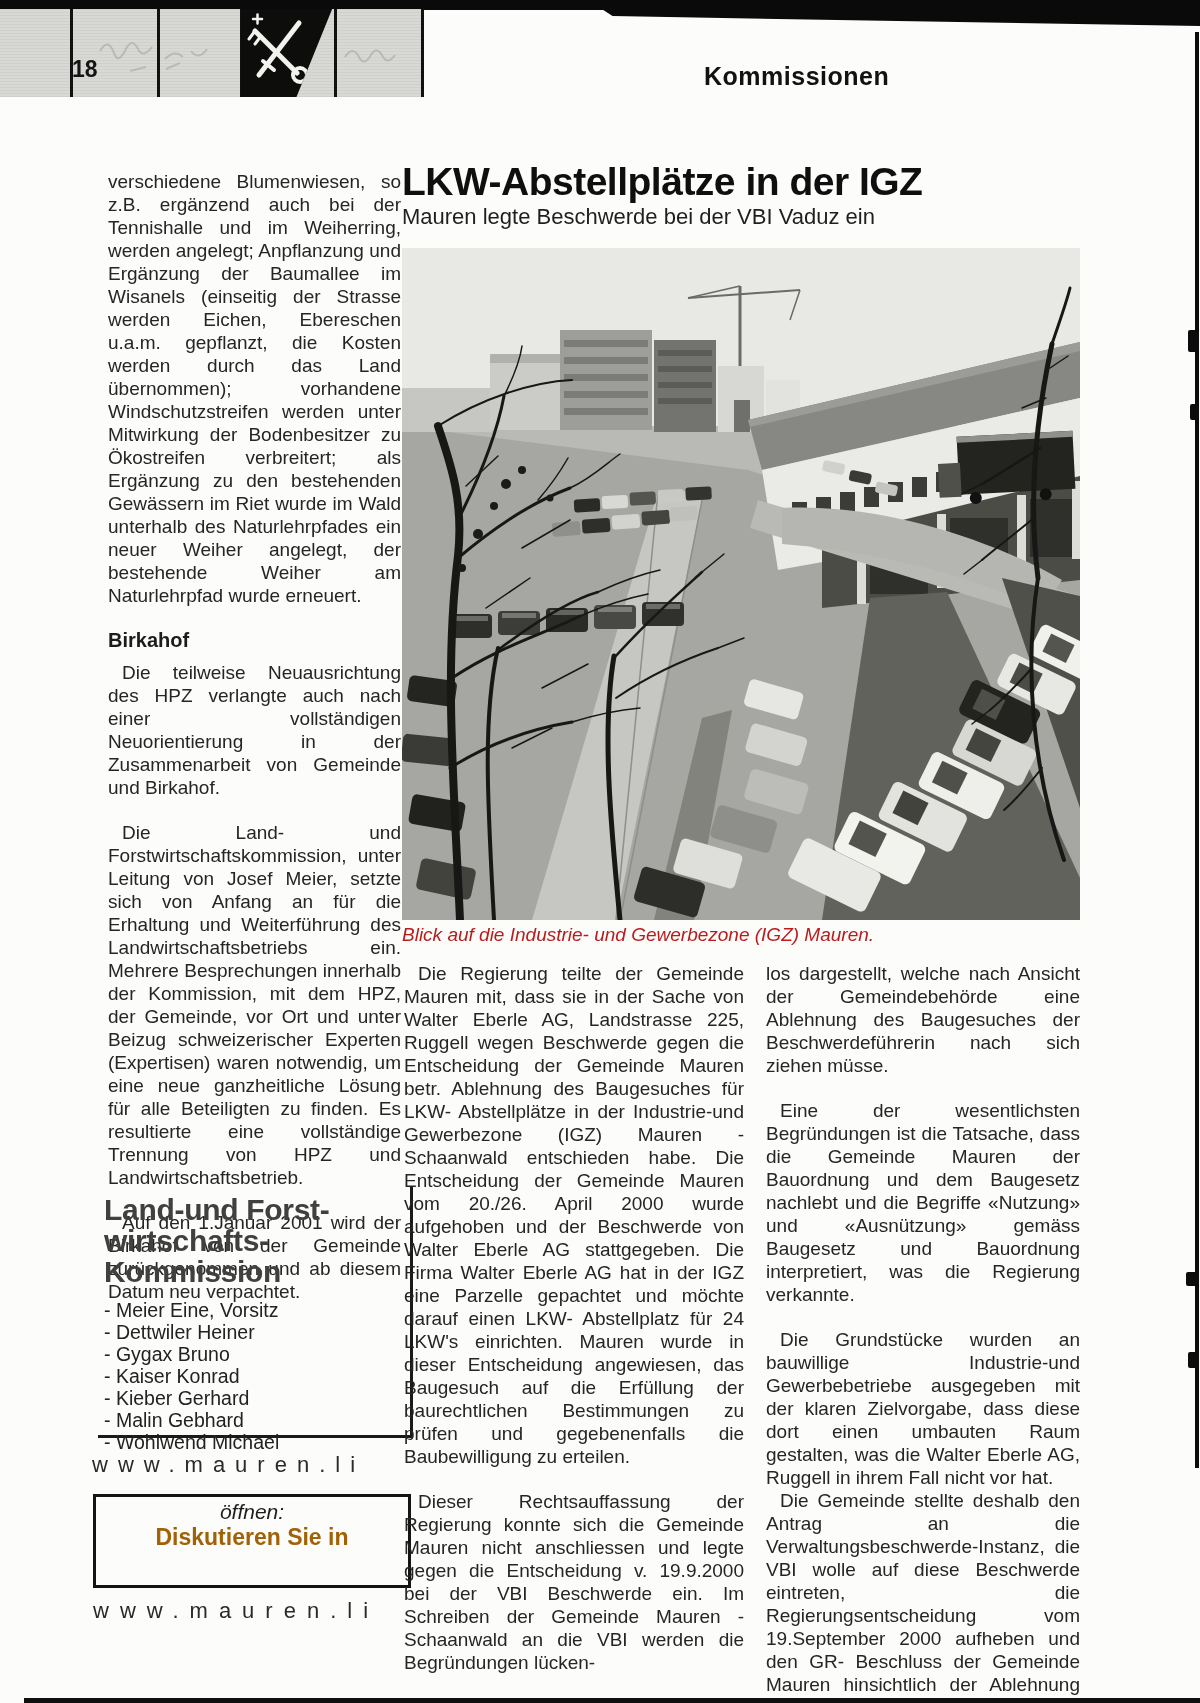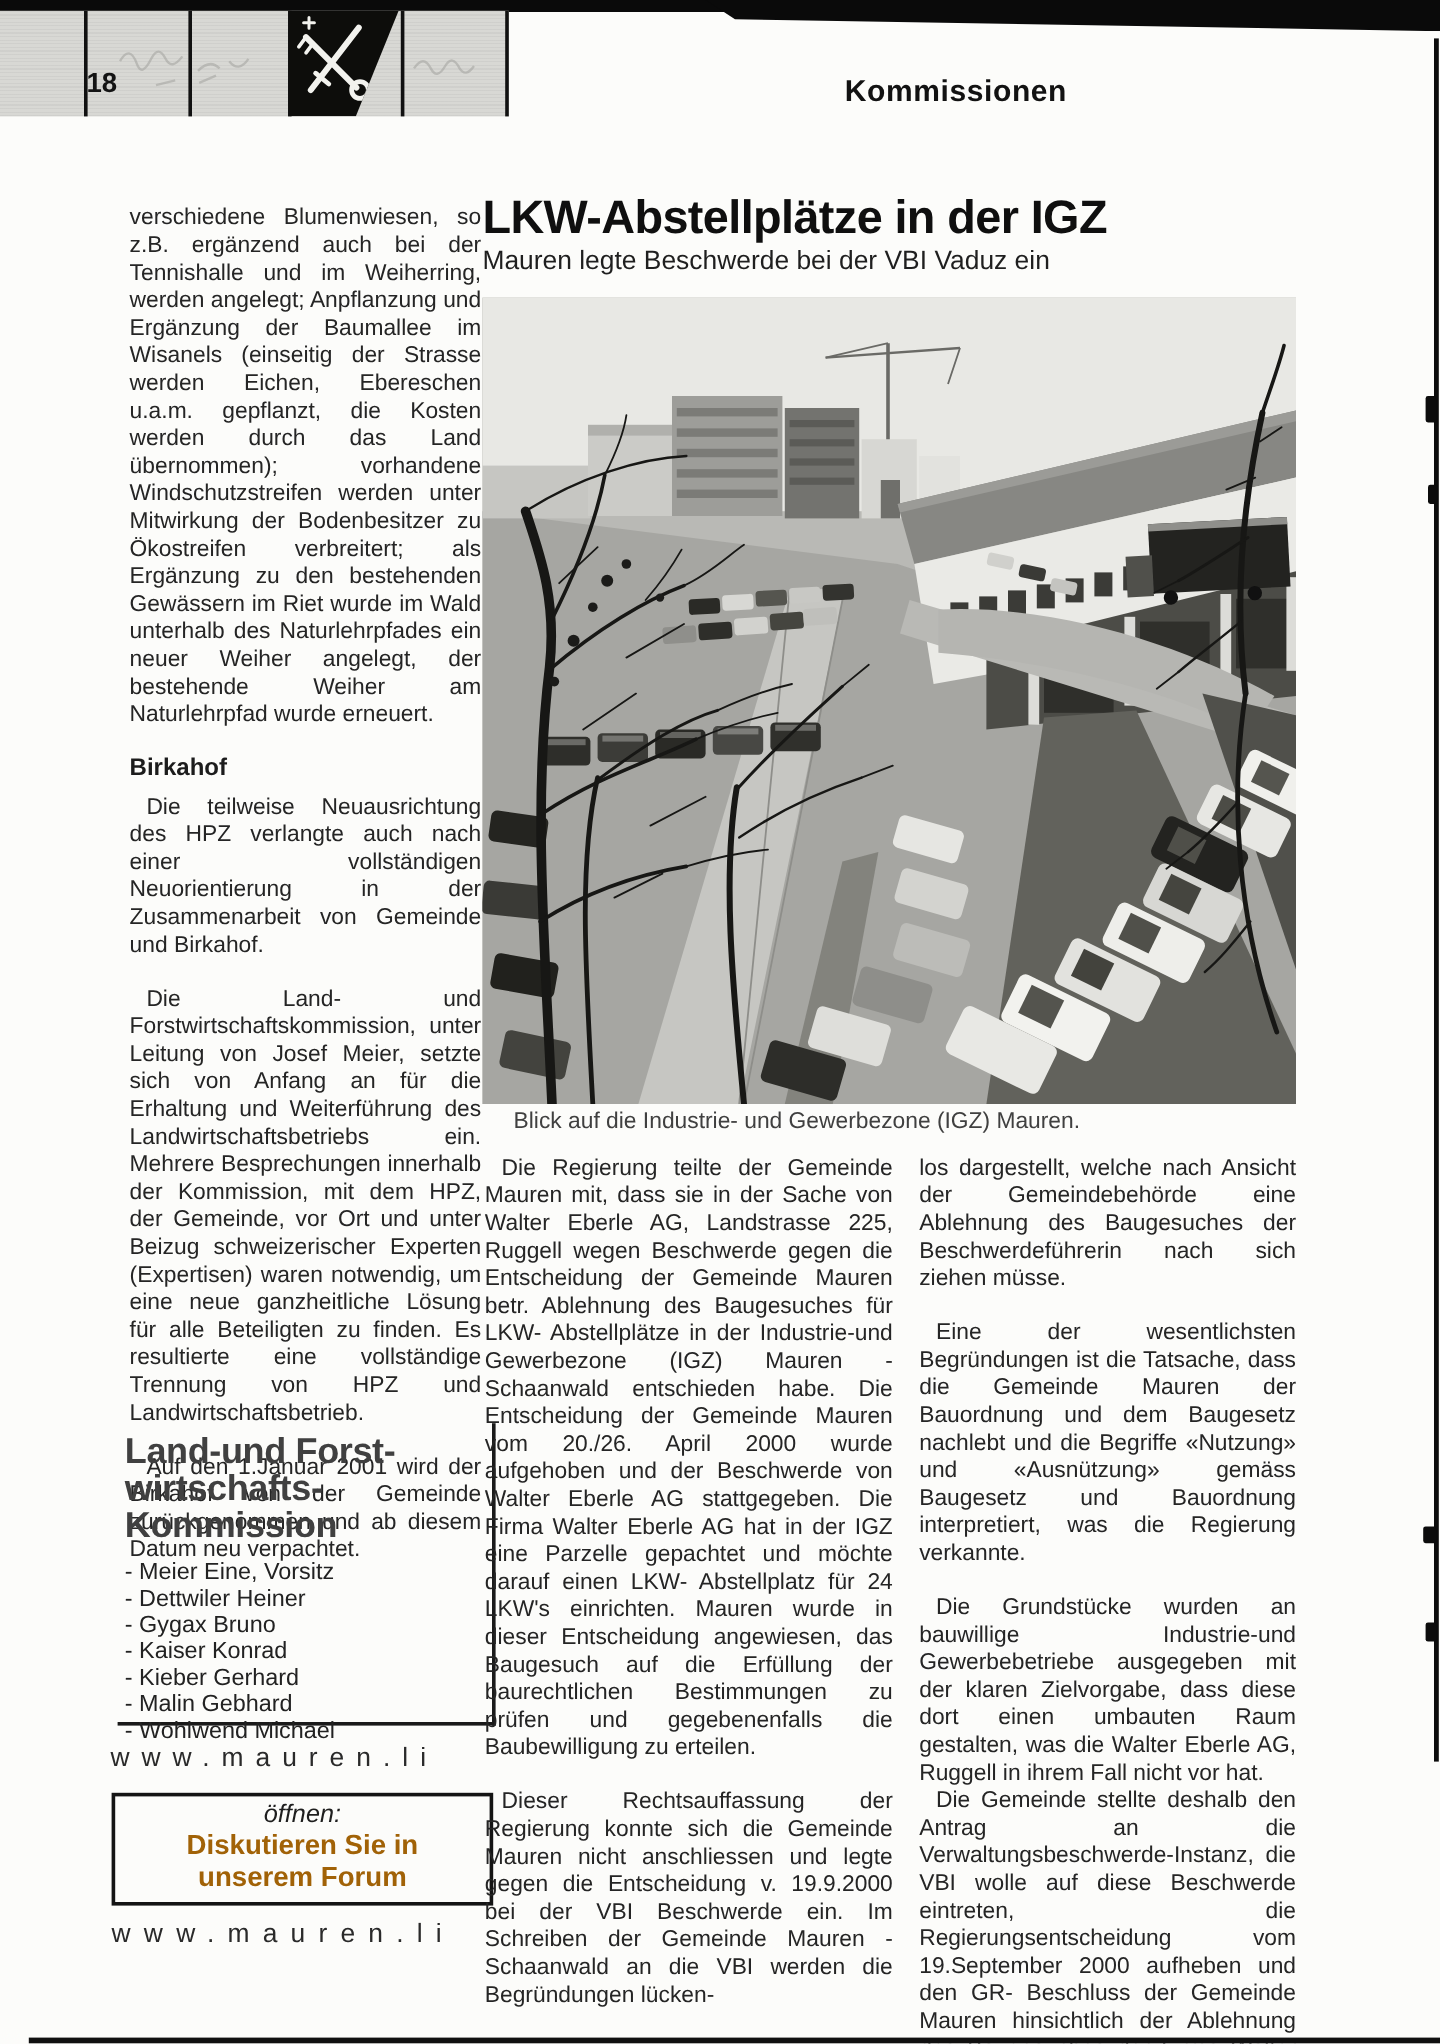--- a/index.html
+++ b/index.html
@@ -36,21 +36,21 @@
   .url{font-size:22px;color:#2a2a2a;letter-spacing:10px;white-space:nowrap;}
   .url.bottom{letter-spacing:11px;}
   .forum-box{left:93px;top:1494px;width:318px;height:94px;border:3px solid #141414;
     box-sizing:border-box;text-align:center;padding-top:3px;}
   .forum-open{font-style:italic;font-size:21px;color:#1e1e1e;}
   .forum-line{font-size:23px;line-height:27px;font-weight:bold;color:#a16207;}
   
   .article-title{left:402px;top:160px;font-size:39px;font-weight:bold;color:#0f0f0f;letter-spacing:-.5px;}
   .article-subtitle{left:402px;top:204px;font-size:22px;color:#1f1f1f;}
   .photo-wrap{left:402px;top:248px;width:678px;height:672px;background:#b9b9b5;}
-  .photo-caption{left:402px;top:924px;font-size:19px;color:#404040;margin-left:26px;}
+  .photo-caption{left:402px;top:924px;font-size:19px;font-style:italic;color:#b91c1c;}
   
   .edge-strip{left:1195px;top:32px;width:4px;height:1436px;background:#0c0c0c;}
   .edge-blob{background:#0c0c0c;border-radius:2px;}
   .bottom-strip{left:24px;top:1698px;width:1176px;height:5px;background:#101010;}
 </style>
 </head>
 <body>
 
 <div class="abs topbar-thin"></div>
 <div class="abs topbar-thick"></div>
@@ -104,21 +104,20 @@
     <div>- Kieber Gerhard</div>
     <div>- Malin Gebhard</div>
     <div>- Wohlwend Michael</div>
   </div>
 </div>
 
 <div class="abs url" style="left:92px;top:1452px;">www.mauren.li</div>
 <div class="abs forum-box">
   <div class="forum-open">öffnen:</div>
   <div class="forum-line">Diskutieren Sie in</div>
-  <div class="forum-line">unserem Forum</div>
 </div>
 <div class="abs url bottom" style="left:93px;top:1598px;">www.mauren.li</div>
 
 <div class="abs article-title">LKW-Abstellplätze in der IGZ</div>
 <div class="abs article-subtitle">Mauren legte Beschwerde bei der VBI Vaduz ein</div>
 
 <div class="abs photo-wrap">
 <svg width="678" height="672" viewBox="0 0 678 672" preserveAspectRatio="none">
 
   <rect x="0" y="0" width="678" height="178" fill="#e8e8e4"></rect>

